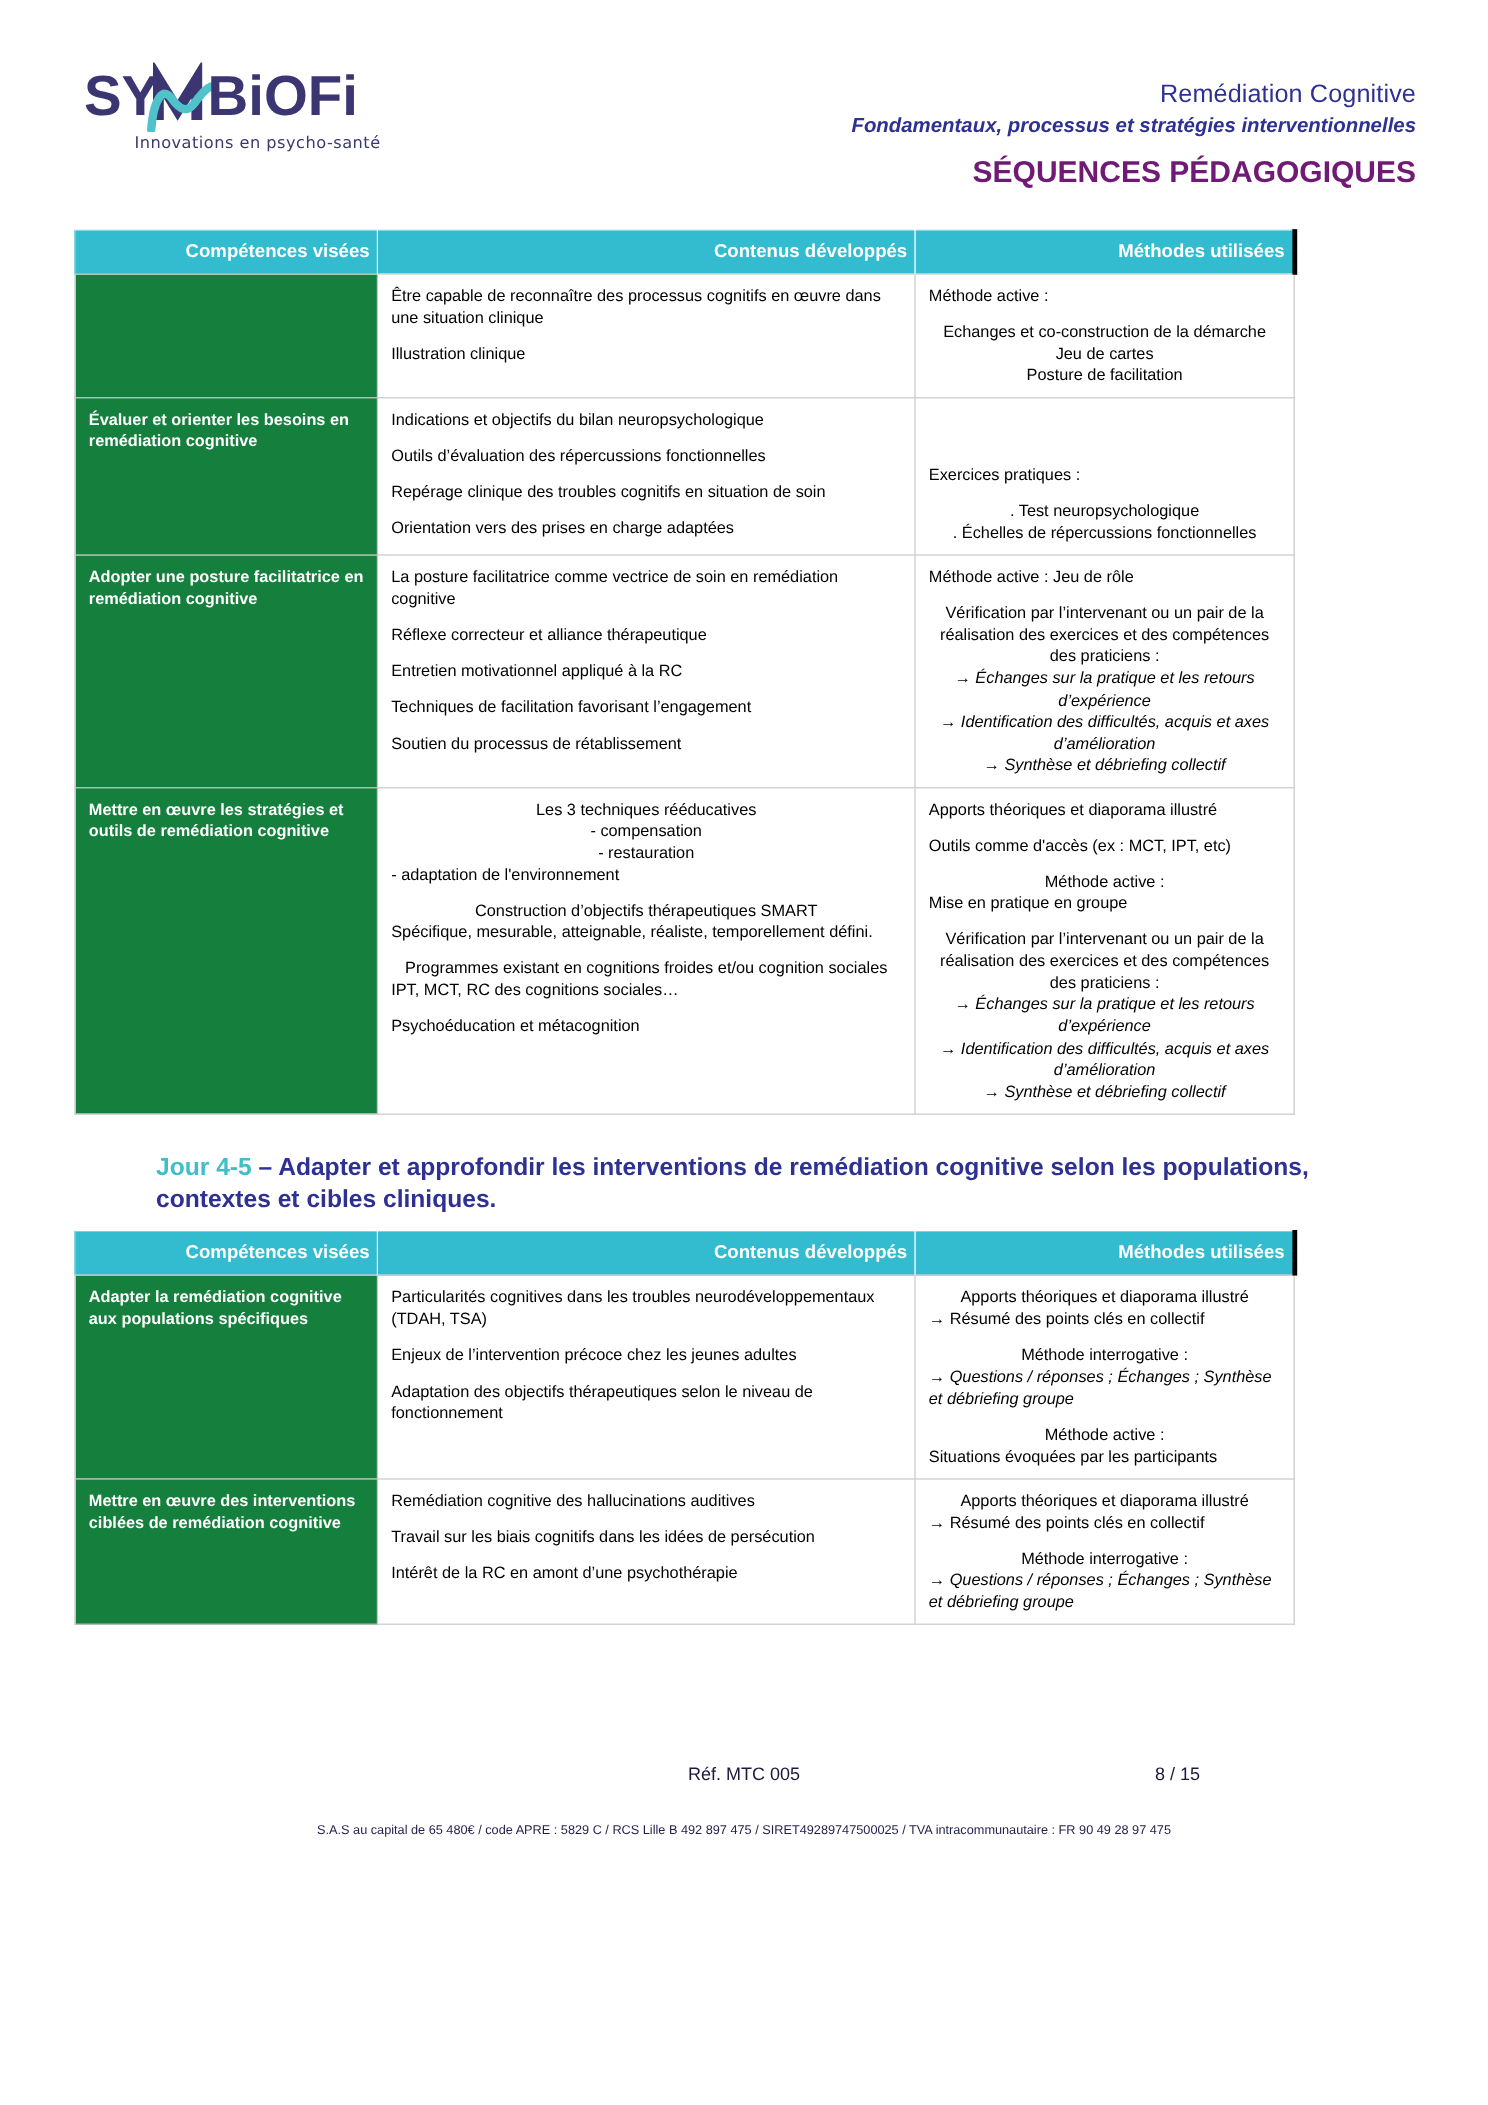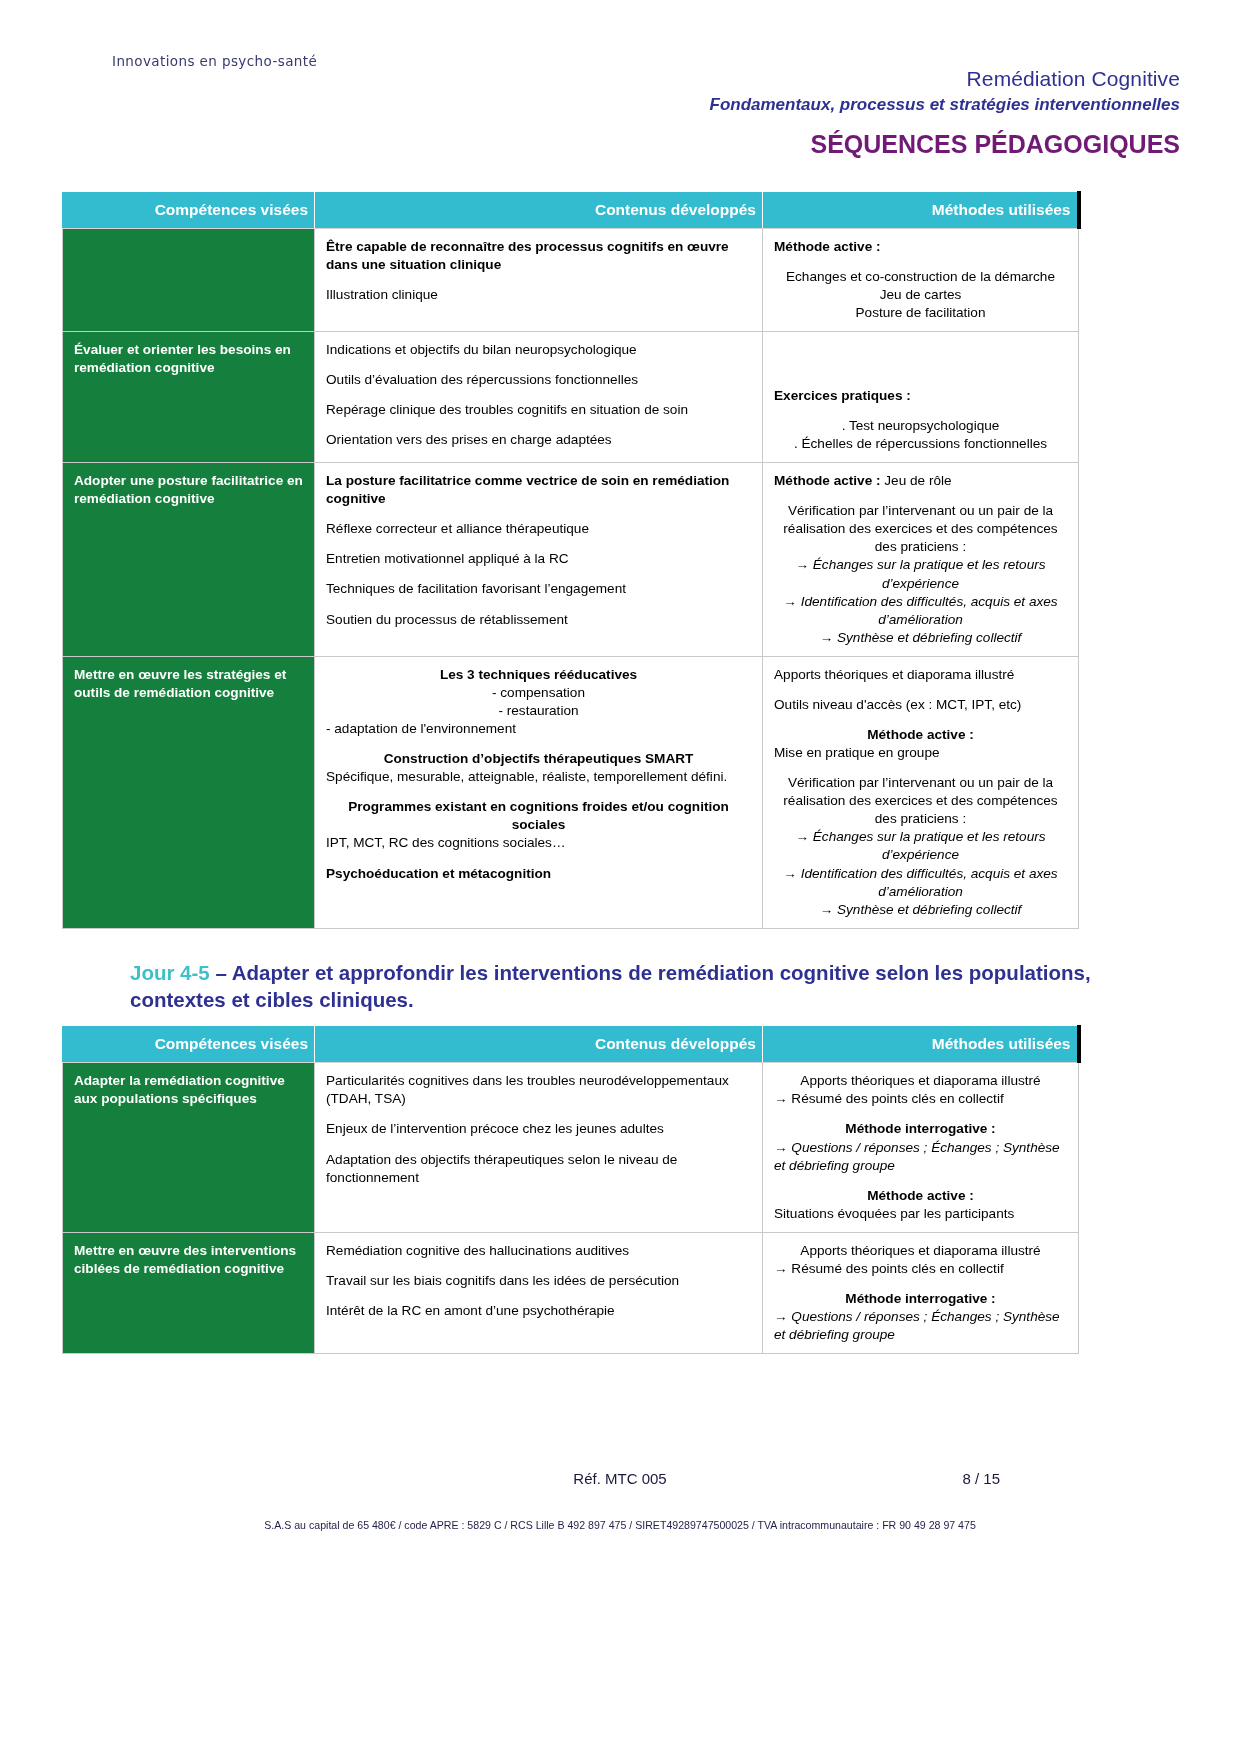--- a/index.html
+++ b/index.html
@@ -130,21 +130,21 @@
     padding: 10px 14px;
     border-color: #2f5597;
     border-top-color: #ffffff;
     border-bottom-color: #ffffff;
   }
   td.skill.empty { padding: 0; }
 
   td p { margin: 0 0 12px 0; }
   td p:last-child { margin-bottom: 0; }
   td p.tight { margin-bottom: 0; text-align: center; }
-  td .b { font-weight: bold; }
+  td .b { font-weight: normal; }
   td .i { font-style: italic; }
 
   
   .jour-title {
     margin: 30px 62px 12px 130px;
     font-size: 20.5px;
     font-weight: bold;
     color: #2e3192;
     line-height: 1.33;
   }
@@ -175,20 +175,28 @@
   }
 </style>
 </head>
 <body>
 
 <div class="page">
 
   <div class="header">
 
     <div class="logo-block">
+      <div class="logo-mark">
+        <svg class="logo-svg" width="230" height="58" viewBox="0 0 230 58">
+          <text x="0" y="44" font-family="'Liberation Sans', sans-serif" font-size="47" font-weight="bold" fill="#3b3572">SY</text>
+          <path d="M62 48 L62 14 L78 40 L94 14 L94 48" fill="none" stroke="#3b3572" stroke-width="9" stroke-linejoin="miter"></path>
+          <path d="M56 56 C58 30, 66 20, 73 30 C80 40, 86 42, 92 34 C97 27, 101 22, 106 20" fill="none" stroke="#4fc3c9" stroke-width="7" stroke-linecap="round"></path>
+          <text x="103" y="44" font-family="'Liberation Sans', sans-serif" font-size="47" font-weight="bold" fill="#3b3572">BiOFi</text>
+        </svg>
+      </div>
       <div class="logo-tagline">Innovations en psycho-santé</div>
     </div>
 
     <div class="title-block">
       <div class="t-main">Remédiation Cognitive</div>
       <div class="t-sub">Fondamentaux, processus et stratégies interventionnelles</div>
       <div class="t-seq">SÉQUENCES PÉDAGOGIQUES</div>
     </div>
   </div>
 
@@ -259,21 +267,21 @@
               <p class="tight"><span>- restauration</span></p>
               <p><span>- adaptation de l'environnement</span></p>
               <p class="tight"><span class="b">Construction d’objectifs thérapeutiques SMART</span></p>
               <p><span>Spécifique, mesurable, atteignable, réaliste, temporellement défini.</span></p>
               <p class="tight"><span class="b">Programmes existant en cognitions froides et/ou cognition sociales</span></p>
               <p><span>IPT, MCT, RC des cognitions sociales…</span></p>
               <p><span class="b">Psychoéducation et métacognition</span></p>
             </td>
             <td>
               <p><span>Apports théoriques et diaporama illustré</span></p>
-              <p><span>Outils niveau d'accès (ex : MCT, IPT, etc)</span></p>
+              <p><span>Outils comme d'accès (ex : MCT, IPT, etc)</span></p>
               <p class="tight"><span class="b">Méthode active :</span></p>
               <p><span>Mise en pratique en groupe</span></p>
               <p class="tight"><span>Vérification par l’intervenant ou un pair de la réalisation des exercices et des compétences des praticiens :</span></p>
               <p class="tight"><span class="i">→ Échanges sur la pratique et les retours d’expérience</span></p>
               <p class="tight"><span class="i">→ Identification des difficultés, acquis et axes d’amélioration</span></p>
               <p class="tight"><span class="i">→ Synthèse et débriefing collectif</span></p>
             </td>
           </tr>
         </tbody>
     </table>

